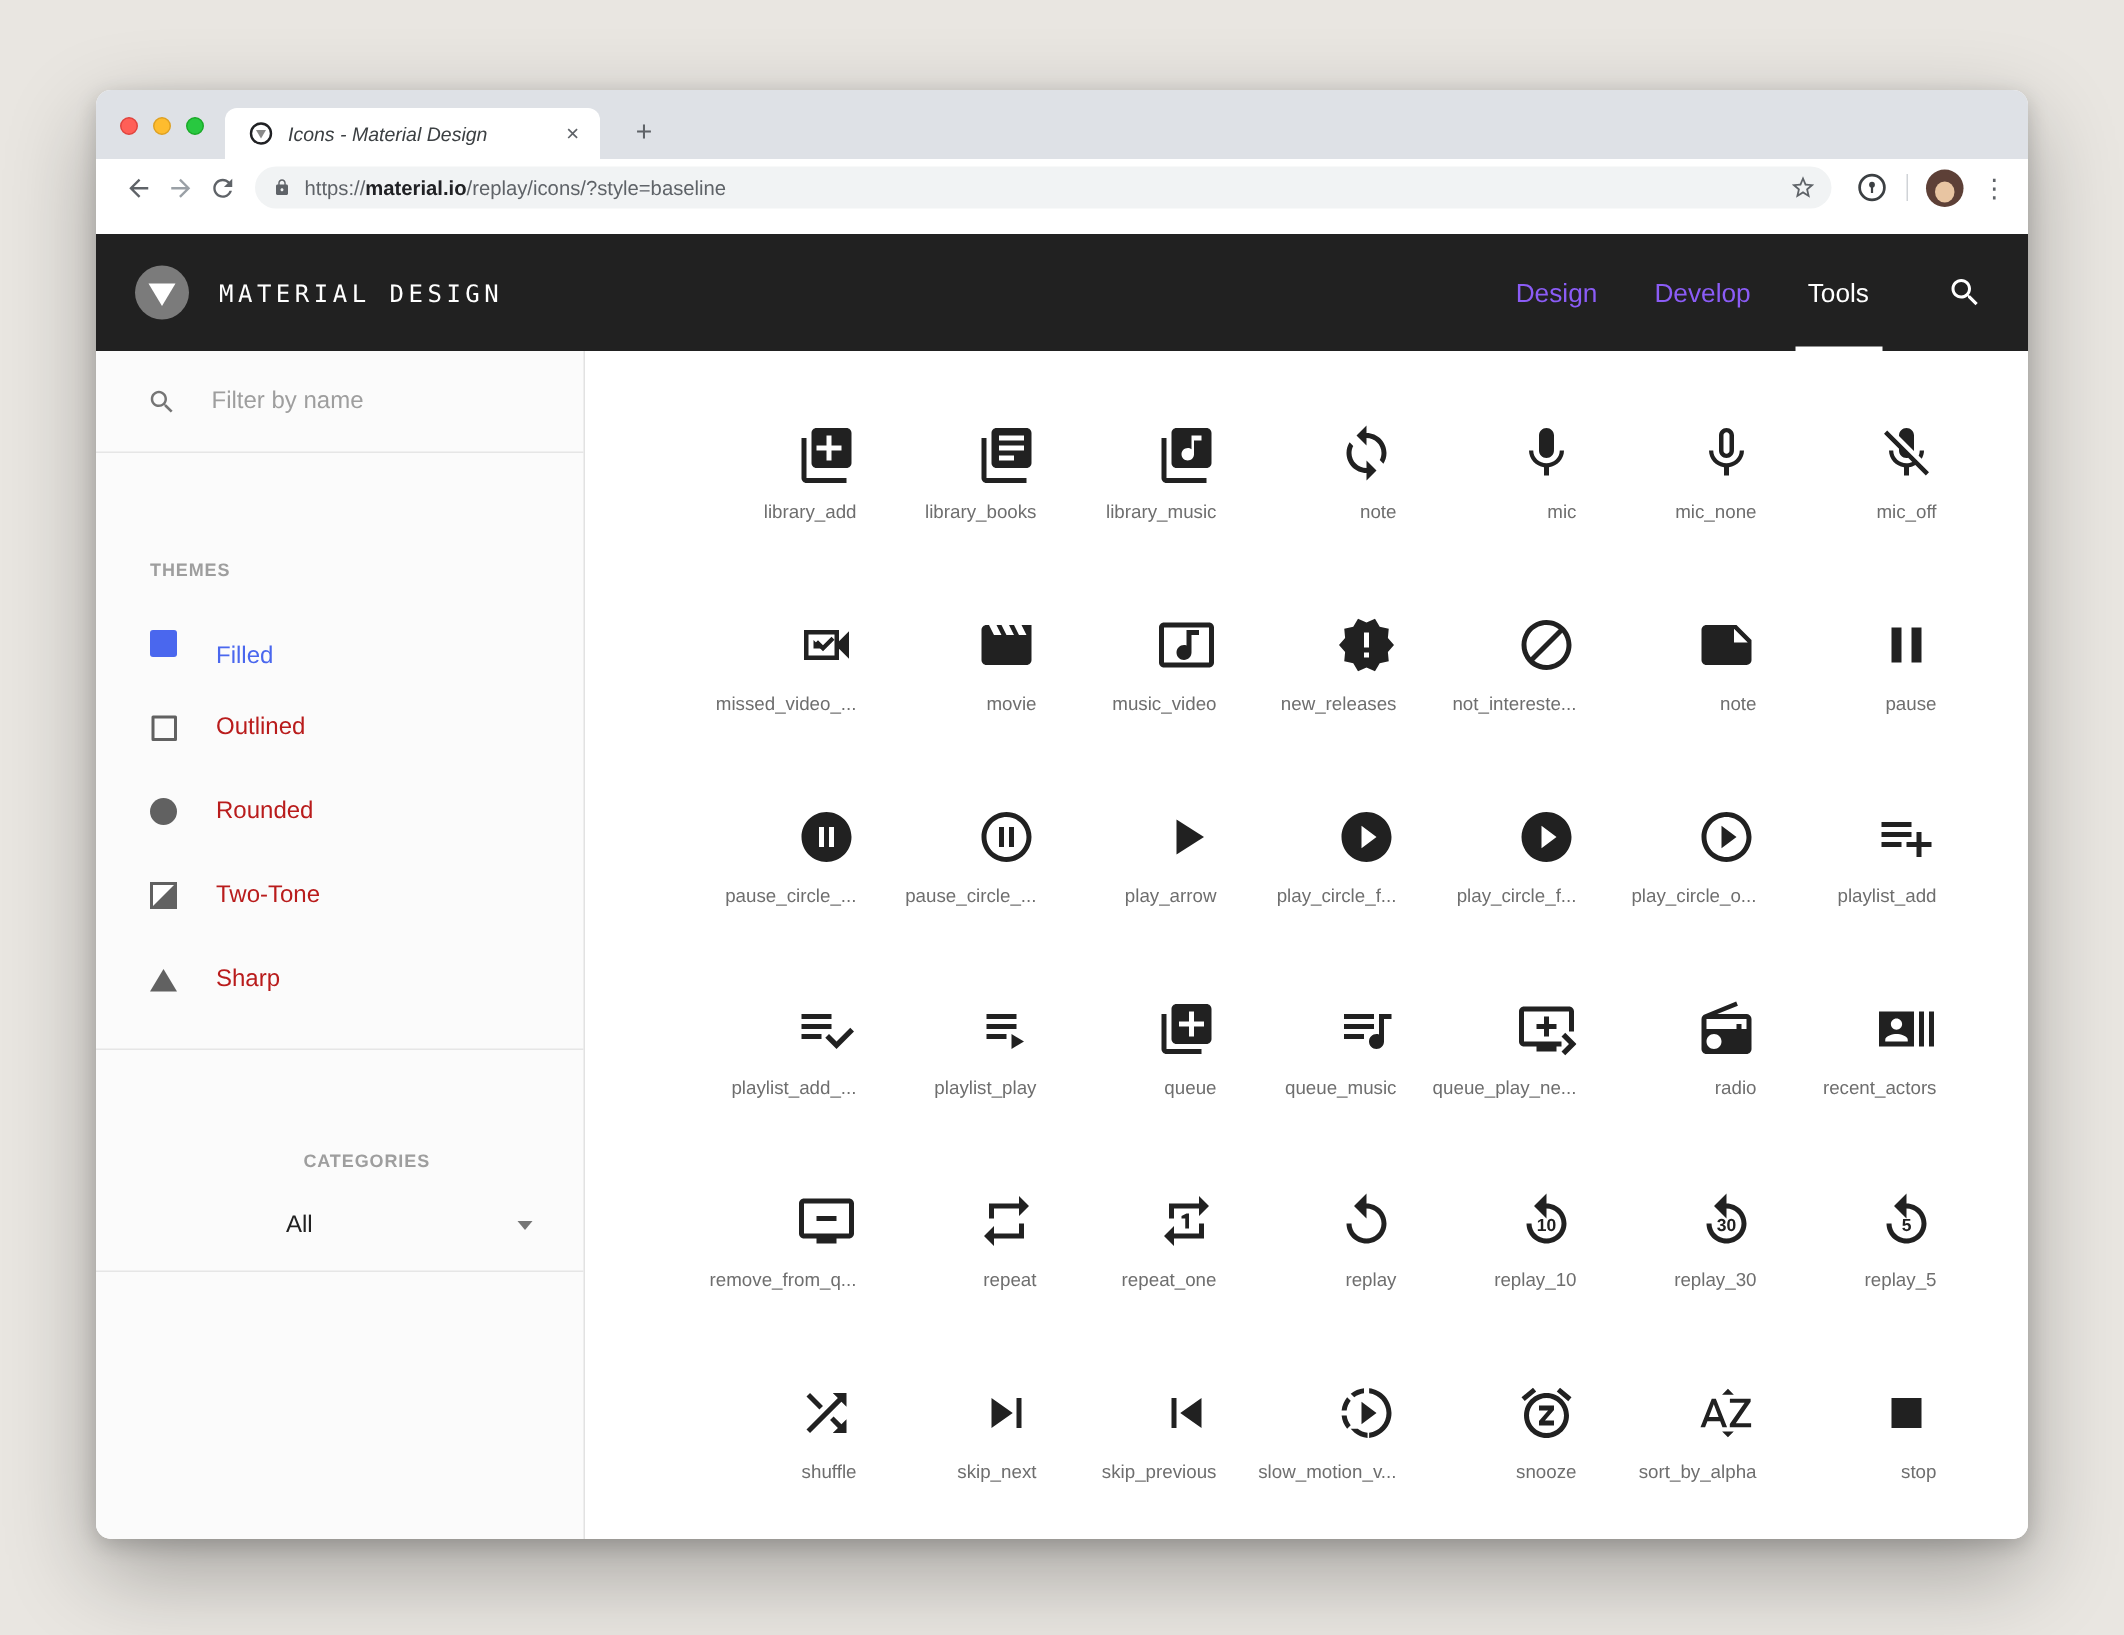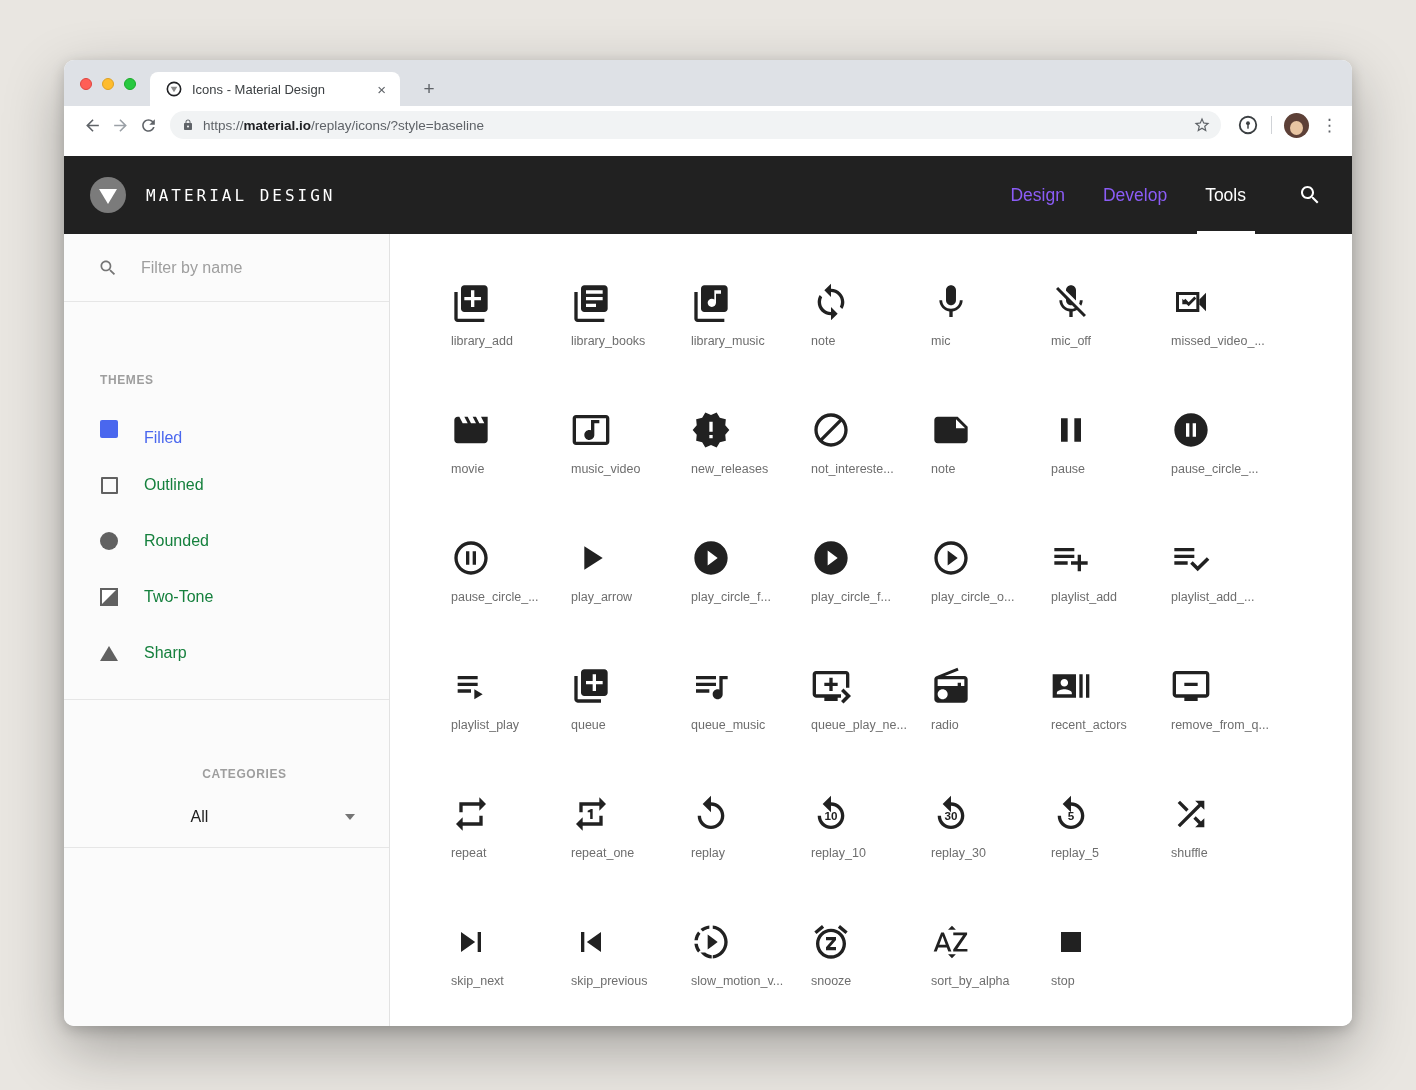--- a/index.html
+++ b/index.html
@@ -4,21 +4,21 @@
 <style>
   :root{
     --accent:#4A67EE; --header-bg:#212121; --icon-color:#212121; --label-color:#6E6E6E;
     --t-red:#FF5F57; --t-yellow:#FEBC2E; --t-green:#28C840;
   }
   *{margin:0;padding:0;box-sizing:border-box;}
   body{width:1416px;height:1090px;background:#E9E6E1;font-family:"Liberation Sans",sans-serif;position:relative;overflow:hidden;}
   .window{position:absolute;left:64px;top:60px;width:1288px;height:966px;border-radius:10px;overflow:hidden;
     box-shadow:0 22px 60px rgba(0,0,0,.30),0 4px 14px rgba(0,0,0,.18);display:flex;flex-direction:column;background:#fff;}
   
-  .tabstrip{height:46px;background:#DEE1E6;position:relative;flex:none;}
+  .tabstrip{height:46px;background:#DEE1E6;position:relative;flex:none;font-style:italic;}
   .lights{position:absolute;left:16px;top:18px;display:flex;gap:10px;}
   .light{width:12px;height:12px;border-radius:50%;}
   .light.r{background:var(--t-red);border:.5px solid #E0443E;}
   .light.y{background:var(--t-yellow);border:.5px solid #DEA123;}
   .light.g{background:var(--t-green);border:.5px solid #1AAB29;}
   .tab{position:absolute;left:86px;top:12px;width:250px;height:34px;background:#fff;border-radius:8px 8px 0 0;
     display:flex;align-items:center;padding:0 10px 0 16px;}
   .tab-title{font-size:13px;color:#3C4043;flex:1;margin-left:10px;white-space:nowrap;overflow:hidden;}
   .tab-close{font-size:15px;color:#5F6368;cursor:default;padding:0 4px;}
   .newtab{position:absolute;left:352px;top:16px;width:26px;height:26px;font-size:19px;color:#5F6368;text-align:center;line-height:25px;}
@@ -51,37 +51,37 @@
   .sidebar{width:326px;flex:none;background:#FBFBFB;border-right:1px solid #E2E2E2;}
   .filter-row{height:68px;border-bottom:1px solid #E6E6E6;display:flex;align-items:center;padding:0 24px 0 34px;}
   .filter-row svg{width:20px;height:20px;flex:none;}
   .filter-input{border:none;outline:none;background:transparent;font-size:16px;margin-left:23px;color:#212121;width:100%;font-family:"Liberation Sans",sans-serif;}
   .filter-input::placeholder{color:#9E9E9E;}
   .side-label{font-size:12px;font-weight:bold;color:#9E9E9E;letter-spacing:.6px;padding-left:36px;margin-top:37px;}
   .themes{padding-top:34px;}
   .theme-list{margin-top:14px;}
   .theme-item{height:56px;display:flex;align-items:center;padding-left:36px;cursor:default;}
   .ticon{width:18px;height:18px;flex:none;display:flex;align-items:center;justify-content:center;}
-  .tlabel{font-size:16px;color:#15803d;margin-left:26px;}
+  .tlabel{font-size:16px;color:#b91c1c;margin-left:26px;}
   .theme-item.active .tlabel{color:var(--accent);font-weight:normal;margin-top:18px;}
   .sq-filled{width:18px;height:18px;border-radius:2px;background:var(--accent);}
   .sq-outline{width:17px;height:17px;border:2px solid #616161;border-radius:1px;}
   .circ{width:18px;height:18px;border-radius:50%;background:#616161;}
   .twotone{width:18px;height:18px;border:2px solid #616161;background:linear-gradient(to bottom right,#fff 49%,#616161 51%);}
   .tri-sharp{width:0;height:0;border-left:9px solid transparent;border-right:9px solid transparent;border-bottom:15px solid #616161;}
   .sdivider{height:1px;background:#E6E6E6;margin-top:18px;}
   .categories{padding-top:30px;text-align:center;}
   .cat-row{display:flex;align-items:center;margin-top:22px;padding:0 34px 0 36px;height:28px;gap:46px;}
   .cat-value{font-size:16px;color:#212121;flex:1;}
   .caret{width:0;height:0;border-left:5px solid transparent;border-right:5px solid transparent;border-top:6px solid #757575;}
   .sdivider2{height:1px;background:#E6E6E6;margin-top:16px;}
   
   .main{flex:1;background:#fff;overflow:hidden;}
   .grid{width:840px;margin:0 auto;padding-top:44px;display:grid;grid-template-columns:repeat(7,120px);}
-  .cell{height:128px;display:flex;flex-direction:column;align-items:flex-start;padding-top:4px;}
+  .cell{height:128px;display:flex;flex-direction:column;align-items:flex-end;padding-top:4px;}
   .gicon{width:40px;height:40px;color:var(--icon-color);flex:none;}
   .glabel{margin-top:12px;font-size:12.5px;color:var(--label-color);white-space:nowrap;}
 </style>
 </head>
 <body>
 
 <div class="window">
 
   <div class="tabstrip">
     <div class="lights">
@@ -240,20 +240,26 @@
             <div class="glabel">note</div>
           </div>
           <div class="cell">
             <svg viewBox="0 0 24 24" class="gicon">
               <path d="M12 14c1.66 0 2.99-1.34 2.99-3L15 5c0-1.66-1.34-3-3-3S9 3.34 9 5v6c0 1.66 1.34 3 3 3zm5.3-3c0 3-2.54 5.1-5.3 5.1S6.7 14 6.7 11H5c0 3.41 2.72 6.23 6 6.72V21h2v-3.28c3.28-.48 6-3.3 6-6.72h-1.7z" fill="currentColor"></path>
             </svg>
             <div class="glabel">mic</div>
           </div>
           <div class="cell">
             <svg viewBox="0 0 24 24" class="gicon">
+              <path d="M12 14c1.66 0 2.99-1.34 2.99-3L15 5c0-1.66-1.34-3-3-3S9 3.34 9 5v6c0 1.66 1.34 3 3 3zm-1.2-9.1c0-.66.54-1.2 1.2-1.2s1.2.54 1.2 1.2l-.01 6.2c0 .66-.53 1.2-1.19 1.2s-1.2-.54-1.2-1.2V4.9zm6.5 6.1c0 3-2.54 5.1-5.3 5.1S6.7 14 6.7 11H5c0 3.41 2.72 6.23 6 6.72V21h2v-3.28c3.28-.48 6-3.3 6-6.72h-1.7z" fill="currentColor"></path>
+            </svg>
+            <div class="glabel">mic_none</div>
+          </div>
+          <div class="cell">
+            <svg viewBox="0 0 24 24" class="gicon">
               <path d="M19 11h-1.7c0 .74-.16 1.43-.43 2.05l1.23 1.23c.56-.98.9-2.09.9-3.28zm-4.02.17c0-.06.02-.11.02-.17V5c0-1.66-1.34-3-3-3S9 3.34 9 5v.18l5.98 5.99zM4.27 3L3 4.27l6.01 6.01V11c0 1.66 1.33 3 2.99 3 .22 0 .44-.03.65-.08l1.66 1.66c-.71.33-1.5.52-2.31.52-2.76 0-5.3-2.1-5.3-5.1H5c0 3.41 2.72 6.23 6 6.72V21h2v-3.28c.91-.13 1.77-.45 2.54-.9L19.73 21 21 19.73 4.27 3z" fill="currentColor"></path>
             </svg>
             <div class="glabel">mic_off</div>
           </div>
           <div class="cell">
             <svg viewBox="0 0 24 24" class="gicon">
               <path d="M3.9 6.9h12.2v10.2H3.9z" fill="none" stroke="currentColor" stroke-width="1.8"></path>
               <path d="M17 10.5l4-4v11l-4-4z" fill="currentColor"></path>
               <path d="M14.6 9.3l-4 4-2.6-2.6" fill="none" stroke="currentColor" stroke-width="1.7"></path>
               <path d="M6.8 10v3.4h3.4z" fill="currentColor"></path>

